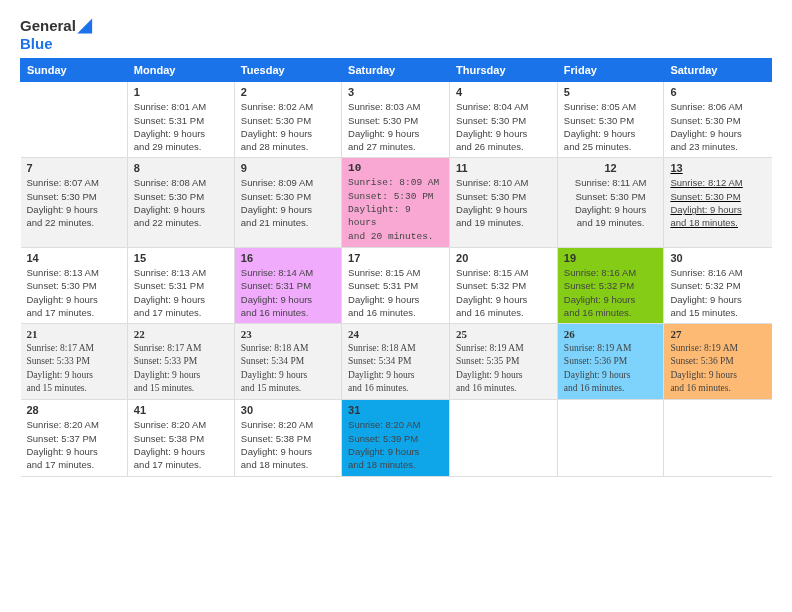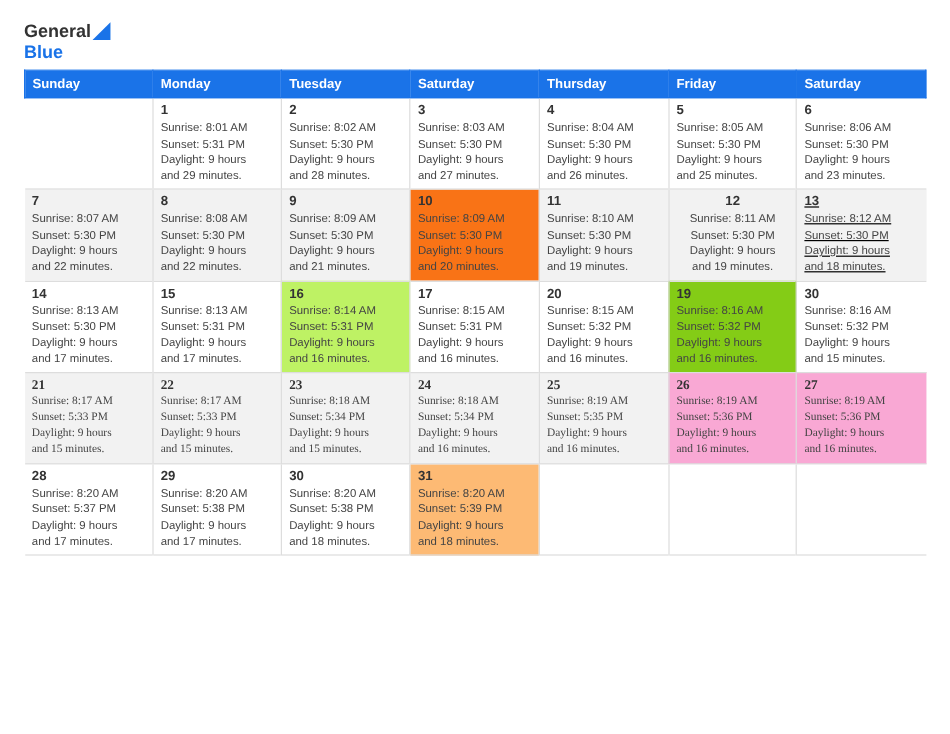--- a/index.html
+++ b/index.html
@@ -158,21 +158,21 @@
             <div class="day-info">Sunrise: 8:07 AM<br>Sunset: 5:30 PM<br>Daylight: 9 hours<br>and 22 minutes.</div>
           </td>
           <td style="background: rgb(242, 242, 242);">
             <span class="day-number">8</span>
             <div class="day-info">Sunrise: 8:08 AM<br>Sunset: 5:30 PM<br>Daylight: 9 hours<br>and 22 minutes.</div>
           </td>
           <td style="background: rgb(242, 242, 242);">
             <span class="day-number">9</span>
             <div class="day-info">Sunrise: 8:09 AM<br>Sunset: 5:30 PM<br>Daylight: 9 hours<br>and 21 minutes.</div>
           </td>
-          <td style="background: #f97316;">
+          <td style="background: #f9a8d4; font-family: Liberation Mono, monospace;">
             <span class="day-number">10</span>
             <div class="day-info">Sunrise: 8:09 AM<br>Sunset: 5:30 PM<br>Daylight: 9 hours<br>and 20 minutes.</div>
           </td>
           <td style="background: rgb(242, 242, 242);">
             <span class="day-number">11</span>
             <div class="day-info">Sunrise: 8:10 AM<br>Sunset: 5:30 PM<br>Daylight: 9 hours<br>and 19 minutes.</div>
           </td>
           <td style="background: rgb(242, 242, 242); text-align: center;">
             <span class="day-number">12</span>
             <div class="day-info">Sunrise: 8:11 AM<br>Sunset: 5:30 PM<br>Daylight: 9 hours<br>and 19 minutes.</div>
@@ -184,21 +184,21 @@
         </tr>
         <tr>
           <td style="background: rgb(255, 255, 255);">
             <span class="day-number">14</span>
             <div class="day-info">Sunrise: 8:13 AM<br>Sunset: 5:30 PM<br>Daylight: 9 hours<br>and 17 minutes.</div>
           </td>
           <td style="background: rgb(255, 255, 255);">
             <span class="day-number">15</span>
             <div class="day-info">Sunrise: 8:13 AM<br>Sunset: 5:31 PM<br>Daylight: 9 hours<br>and 17 minutes.</div>
           </td>
-          <td style="background: #bef264; margin-left: 11px;">
+          <td style="background: #f0abfc; margin-left: 11px;">
             <span class="day-number">16</span>
             <div class="day-info">Sunrise: 8:14 AM<br>Sunset: 5:31 PM<br>Daylight: 9 hours<br>and 16 minutes.</div>
           </td>
           <td style="background: rgb(255, 255, 255);">
             <span class="day-number">17</span>
             <div class="day-info">Sunrise: 8:15 AM<br>Sunset: 5:31 PM<br>Daylight: 9 hours<br>and 16 minutes.</div>
           </td>
           <td style="background: rgb(255, 255, 255);">
             <span class="day-number">20</span>
             <div class="day-info">Sunrise: 8:15 AM<br>Sunset: 5:32 PM<br>Daylight: 9 hours<br>and 16 minutes.</div>
@@ -226,43 +226,43 @@
             <div class="day-info">Sunrise: 8:18 AM<br>Sunset: 5:34 PM<br>Daylight: 9 hours<br>and 15 minutes.</div>
           </td>
           <td style="background: rgb(242, 242, 242);">
             <span class="day-number">24</span>
             <div class="day-info">Sunrise: 8:18 AM<br>Sunset: 5:34 PM<br>Daylight: 9 hours<br>and 16 minutes.</div>
           </td>
           <td style="background: rgb(242, 242, 242);">
             <span class="day-number">25</span>
             <div class="day-info">Sunrise: 8:19 AM<br>Sunset: 5:35 PM<br>Daylight: 9 hours<br>and 16 minutes.</div>
           </td>
-          <td style="background: #f9a8d4;">
+          <td style="background: #7dd3fc;">
             <span class="day-number">26</span>
             <div class="day-info">Sunrise: 8:19 AM<br>Sunset: 5:36 PM<br>Daylight: 9 hours<br>and 16 minutes.</div>
           </td>
-          <td style="background: #f9a8d4; margin-left: 13px;">
+          <td style="background: #fdba74; margin-left: 13px;">
             <span class="day-number">27</span>
             <div class="day-info">Sunrise: 8:19 AM<br>Sunset: 5:36 PM<br>Daylight: 9 hours<br>and 16 minutes.</div>
           </td>
         </tr>
         <tr>
           <td style="background: rgb(255, 255, 255);">
             <span class="day-number">28</span>
             <div class="day-info">Sunrise: 8:20 AM<br>Sunset: 5:37 PM<br>Daylight: 9 hours<br>and 17 minutes.</div>
           </td>
           <td style="background: rgb(255, 255, 255);">
-            <span class="day-number">29</span>
+            <span class="day-number">41</span>
             <div class="day-info">Sunrise: 8:20 AM<br>Sunset: 5:38 PM<br>Daylight: 9 hours<br>and 17 minutes.</div>
           </td>
           <td style="background: rgb(255, 255, 255);">
             <span class="day-number">30</span>
             <div class="day-info">Sunrise: 8:20 AM<br>Sunset: 5:38 PM<br>Daylight: 9 hours<br>and 18 minutes.</div>
           </td>
-          <td style="background: #fdba74;">
+          <td style="background: #0ea5e9;">
             <span class="day-number">31</span>
             <div class="day-info">Sunrise: 8:20 AM<br>Sunset: 5:39 PM<br>Daylight: 9 hours<br>and 18 minutes.</div>
           </td>
           <td style="background: rgb(255, 255, 255);"></td>
           <td style="background: rgb(255, 255, 255);"></td>
           <td style="background: rgb(255, 255, 255);"></td>
         </tr>
       </tbody>
   </table>
 </div>

